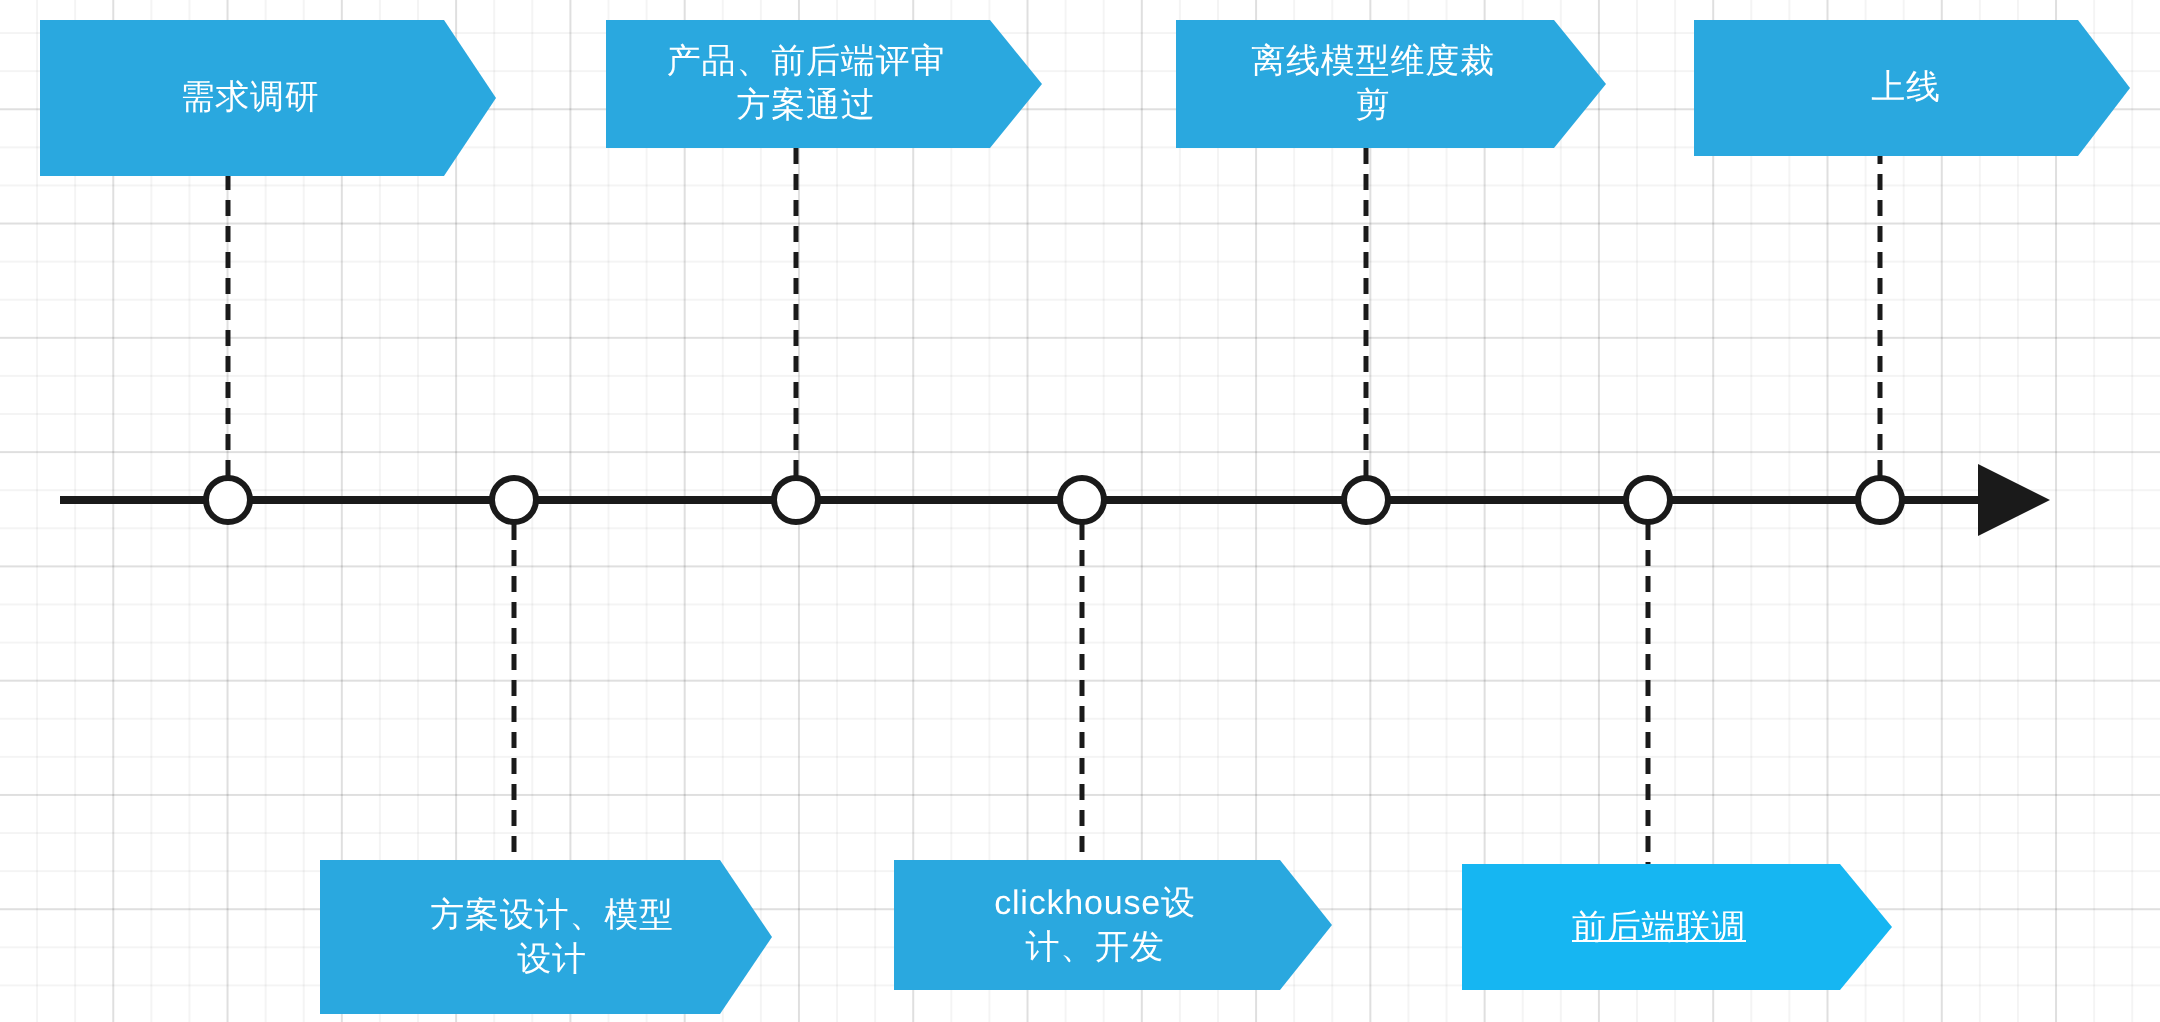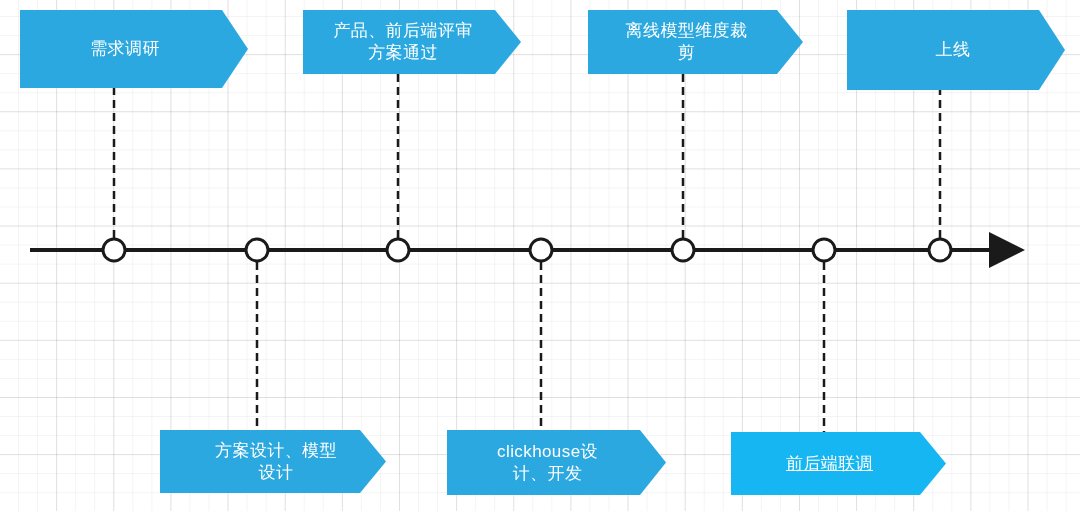--- a/index.html
+++ b/index.html
@@ -86,25 +86,25 @@
         <circle cx="398" cy="250" r="11" fill="#ffffff" stroke="#1a1a1a" stroke-width="3"></circle>
         <circle cx="541" cy="250" r="11" fill="#ffffff" stroke="#1a1a1a" stroke-width="3"></circle>
         <circle cx="683" cy="250" r="11" fill="#ffffff" stroke="#1a1a1a" stroke-width="3"></circle>
         <circle cx="824" cy="250" r="11" fill="#ffffff" stroke="#1a1a1a" stroke-width="3"></circle>
         <circle cx="940" cy="250" r="11" fill="#ffffff" stroke="#1a1a1a" stroke-width="3"></circle>
       </g>
   </svg>
 
   <div id="labels">
       <div class="arrow-box" style="left: 20px; top: 10px; width: 228px; height: 78px; background: rgb(42, 168, 223); clip-path: polygon(0% 0%, 88.596% 0%, 100% 50%, 88.596% 100%, 0% 100%);"><span class="arrow-label">需求调研</span></div>
-      <div class="arrow-box" style="left: 160px; top: 430px; width: 226px; height: 63px; background: rgb(42, 168, 223); clip-path: polygon(0% 0%, 88.496% 0%, 100% 50%, 88.496% 100%, 0% 100%); padding-left: 24px;"><span class="arrow-label">方案设计、模型
+      <div class="arrow-box" style="left: 160px; top: 430px; width: 226px; height: 77px; background: rgb(42, 168, 223); clip-path: polygon(0% 0%, 88.496% 0%, 100% 50%, 88.496% 100%, 0% 100%); padding-left: 24px;"><span class="arrow-label">方案设计、模型
 设计</span></div>
       <div class="arrow-box" style="left: 303px; top: 10px; width: 218px; height: 64px; background: rgb(42, 168, 223); clip-path: polygon(0% 0%, 88.073% 0%, 100% 50%, 88.073% 100%, 0% 100%);"><span class="arrow-label">产品、前后端评审
 方案通过</span></div>
       <div class="arrow-box" style="left: 447px; top: 430px; width: 219px; height: 65px; background: rgb(42, 168, 223); clip-path: polygon(0% 0%, 88.128% 0%, 100% 50%, 88.128% 100%, 0% 100%);"><span class="arrow-label">clickhouse设
 计、开发</span></div>
       <div class="arrow-box" style="left: 588px; top: 10px; width: 215px; height: 64px; background: rgb(42, 168, 223); clip-path: polygon(0% 0%, 87.907% 0%, 100% 50%, 87.907% 100%, 0% 100%); justify-content: center;"><span class="arrow-label">离线模型维度裁
 剪</span></div>
       <div class="arrow-box" style="left: 731px; top: 432px; width: 215px; height: 63px; background: rgb(22, 182, 242); clip-path: polygon(0% 0%, 87.907% 0%, 100% 50%, 87.907% 100%, 0% 100%); text-decoration: underline;"><span class="arrow-label">前后端联调</span></div>
-      <div class="arrow-box" style="left: 847px; top: 10px; width: 218px; height: 80px; background: rgb(42, 168, 223); clip-path: polygon(0% 0%, 88.073% 0%, 100% 50%, 88.073% 100%, 0% 100%); padding-left: 12px;"><span class="arrow-label">上线</span></div>
+      <div class="arrow-box" style="left: 847px; top: 10px; width: 218px; height: 68px; background: rgb(42, 168, 223); clip-path: polygon(0% 0%, 88.073% 0%, 100% 50%, 88.073% 100%, 0% 100%); padding-left: 12px;"><span class="arrow-label">上线</span></div>
     </div>
 
 </div>
 
 </body></html>

